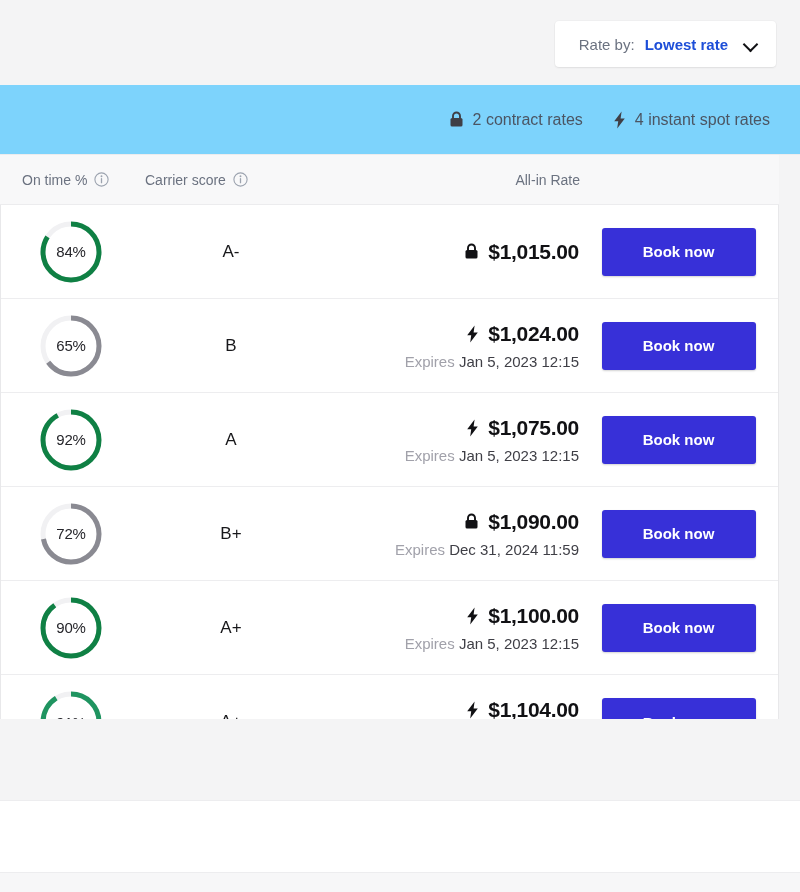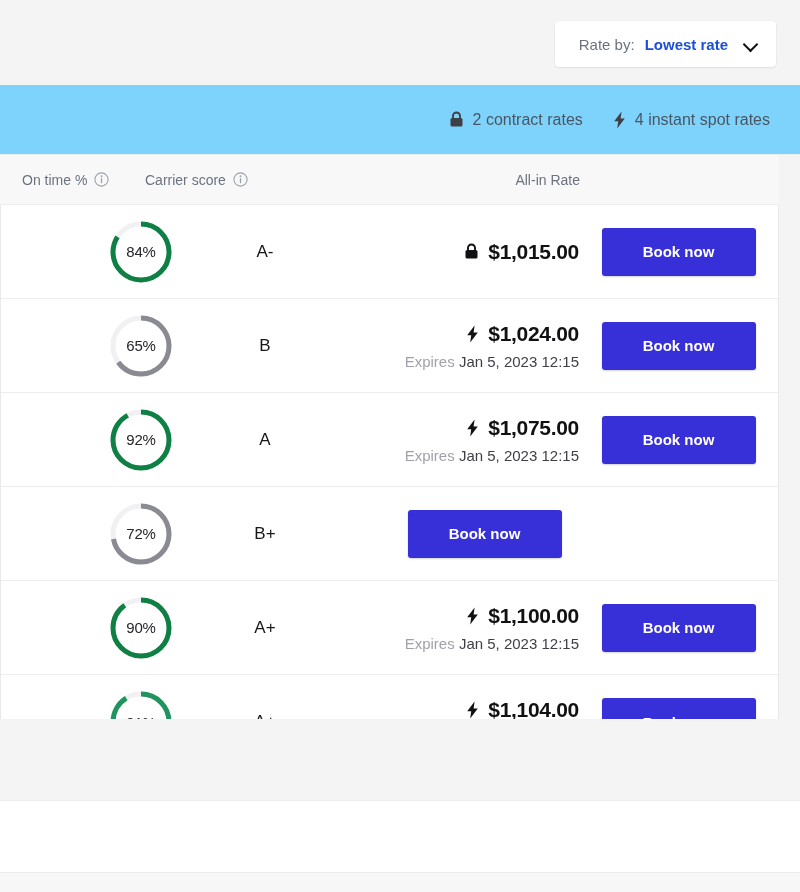--- a/index.html
+++ b/index.html
@@ -132,23 +132,22 @@
     border-bottom: 1px solid #ededef;
     background: #ffffff;
   }
   .row:last-child { border-bottom: none; }
 
   
   .cell-ontime {
     width: 140px;
     display: flex;
     align-items: center;
-    justify-content: flex-end;
+    justify-content: flex-start;
     padding-left: 36px;
-    margin-left: 34px;
   }
   .donut { position: relative; width: 68px; height: 68px; }
   .donut svg { display: block; transform: rotate(-90deg); }
   .donut-label {
     position: absolute;
     left: 0; top: 0;
     width: 68px; height: 68px;
     display: flex;
     align-items: center;
     justify-content: center;
@@ -388,20 +387,32 @@
         <div class="cell-ontime">
           <div class="donut">
             <svg width="68" height="68" viewBox="0 0 68 68">
               <circle cx="34" cy="34" r="28" fill="none" stroke="#f1f1f3" stroke-width="5"></circle>
               <circle cx="34" cy="34" r="28" fill="none" stroke="#8a8a92" stroke-width="5" stroke-linecap="butt" stroke-dasharray="126.67 49.26"></circle>
             </svg>
             <div class="donut-label">72%</div>
           </div>
         </div>
         <div class="cell-score">B+</div>
+        <div class="cell-rate">
+          <div class="rate-line">
+            <span class="ico">
+              <svg width="15" height="17" viewBox="0 0 15 17">
+                <path d="M4 7V5a3.5 3.5 0 0 1 7 0v2" fill="none" stroke="#111114" stroke-width="1.9"></path>
+                <rect x="1.5" y="7" width="12" height="8.5" rx="1.6" fill="#111114"></rect>
+              </svg>
+            </span>
+            <span class="rate-amount">$1,090.00</span>
+          </div>
+          <div class="expiry"><span class="word">Expires</span> <span>Dec 31, 2024 11:59</span></div>
+        </div>
         <div class="cell-action">
           <button class="book-btn">Book now</button>
         </div>
       </div>
       <div class="row">
         <div class="cell-ontime">
           <div class="donut">
             <svg width="68" height="68" viewBox="0 0 68 68">
               <circle cx="34" cy="34" r="28" fill="none" stroke="#f1f1f3" stroke-width="5"></circle>
               <circle cx="34" cy="34" r="28" fill="none" stroke="#0f8044" stroke-width="5" stroke-linecap="butt" stroke-dasharray="158.34 17.59"></circle>

